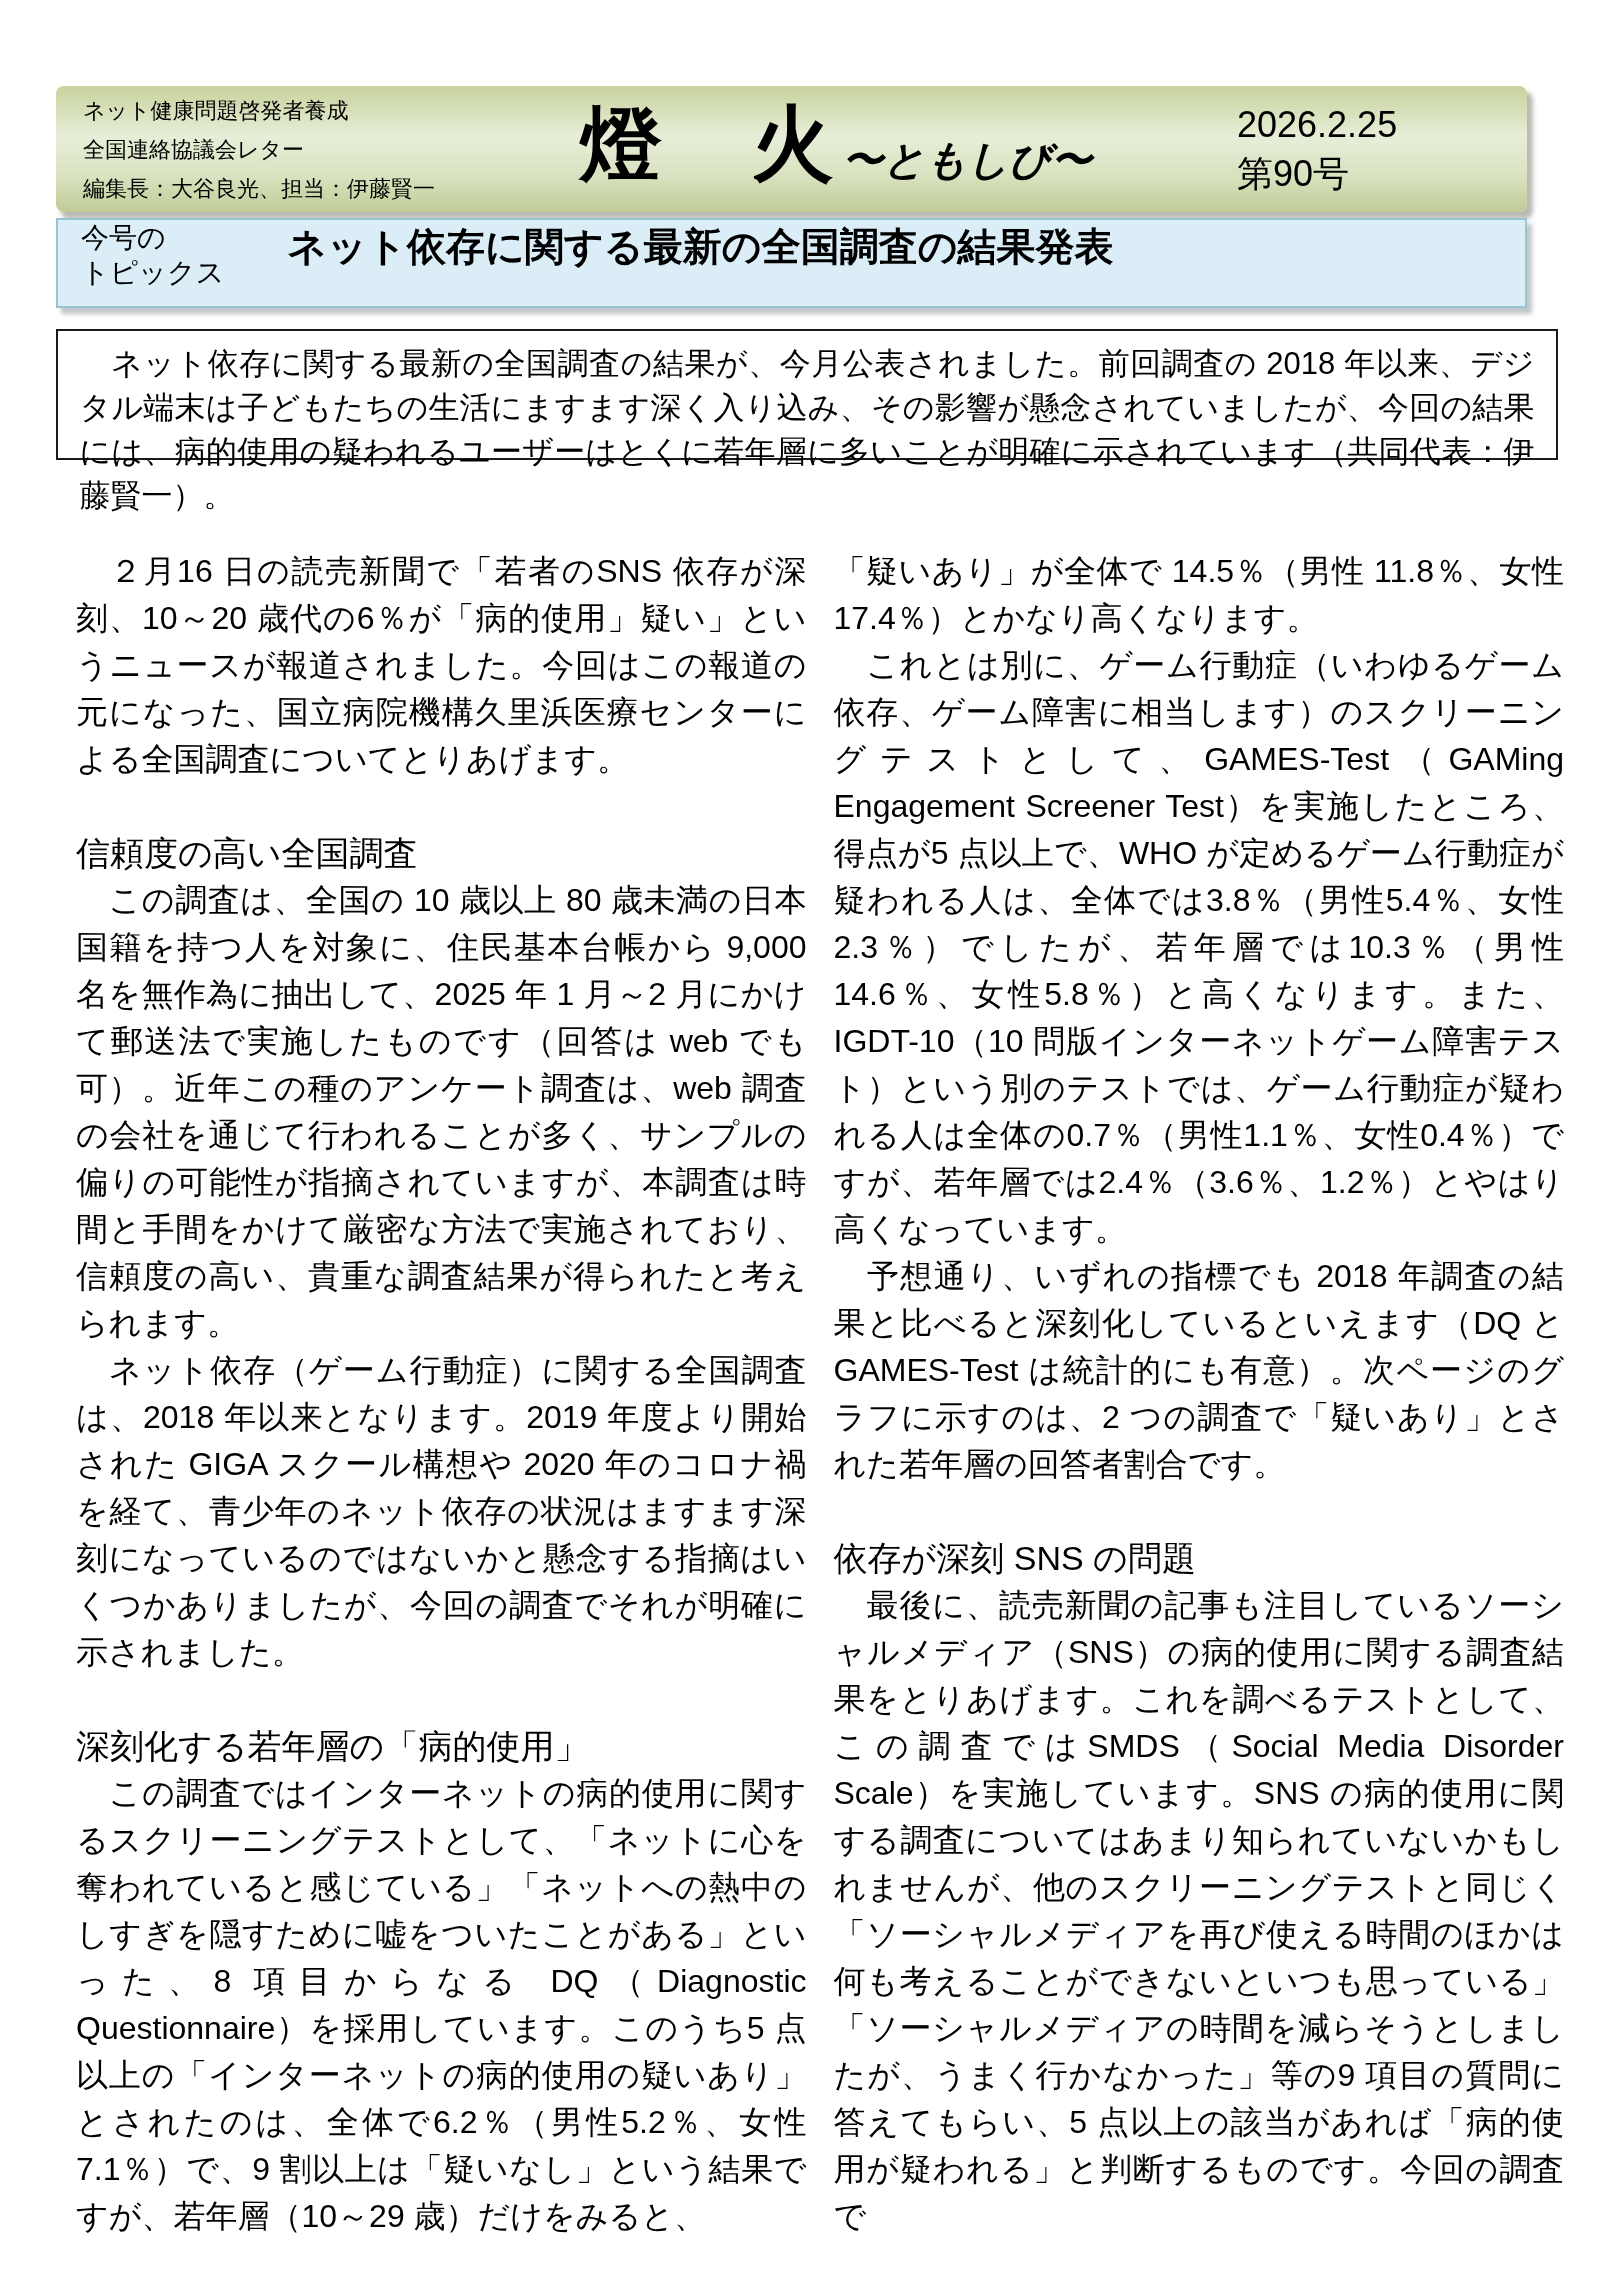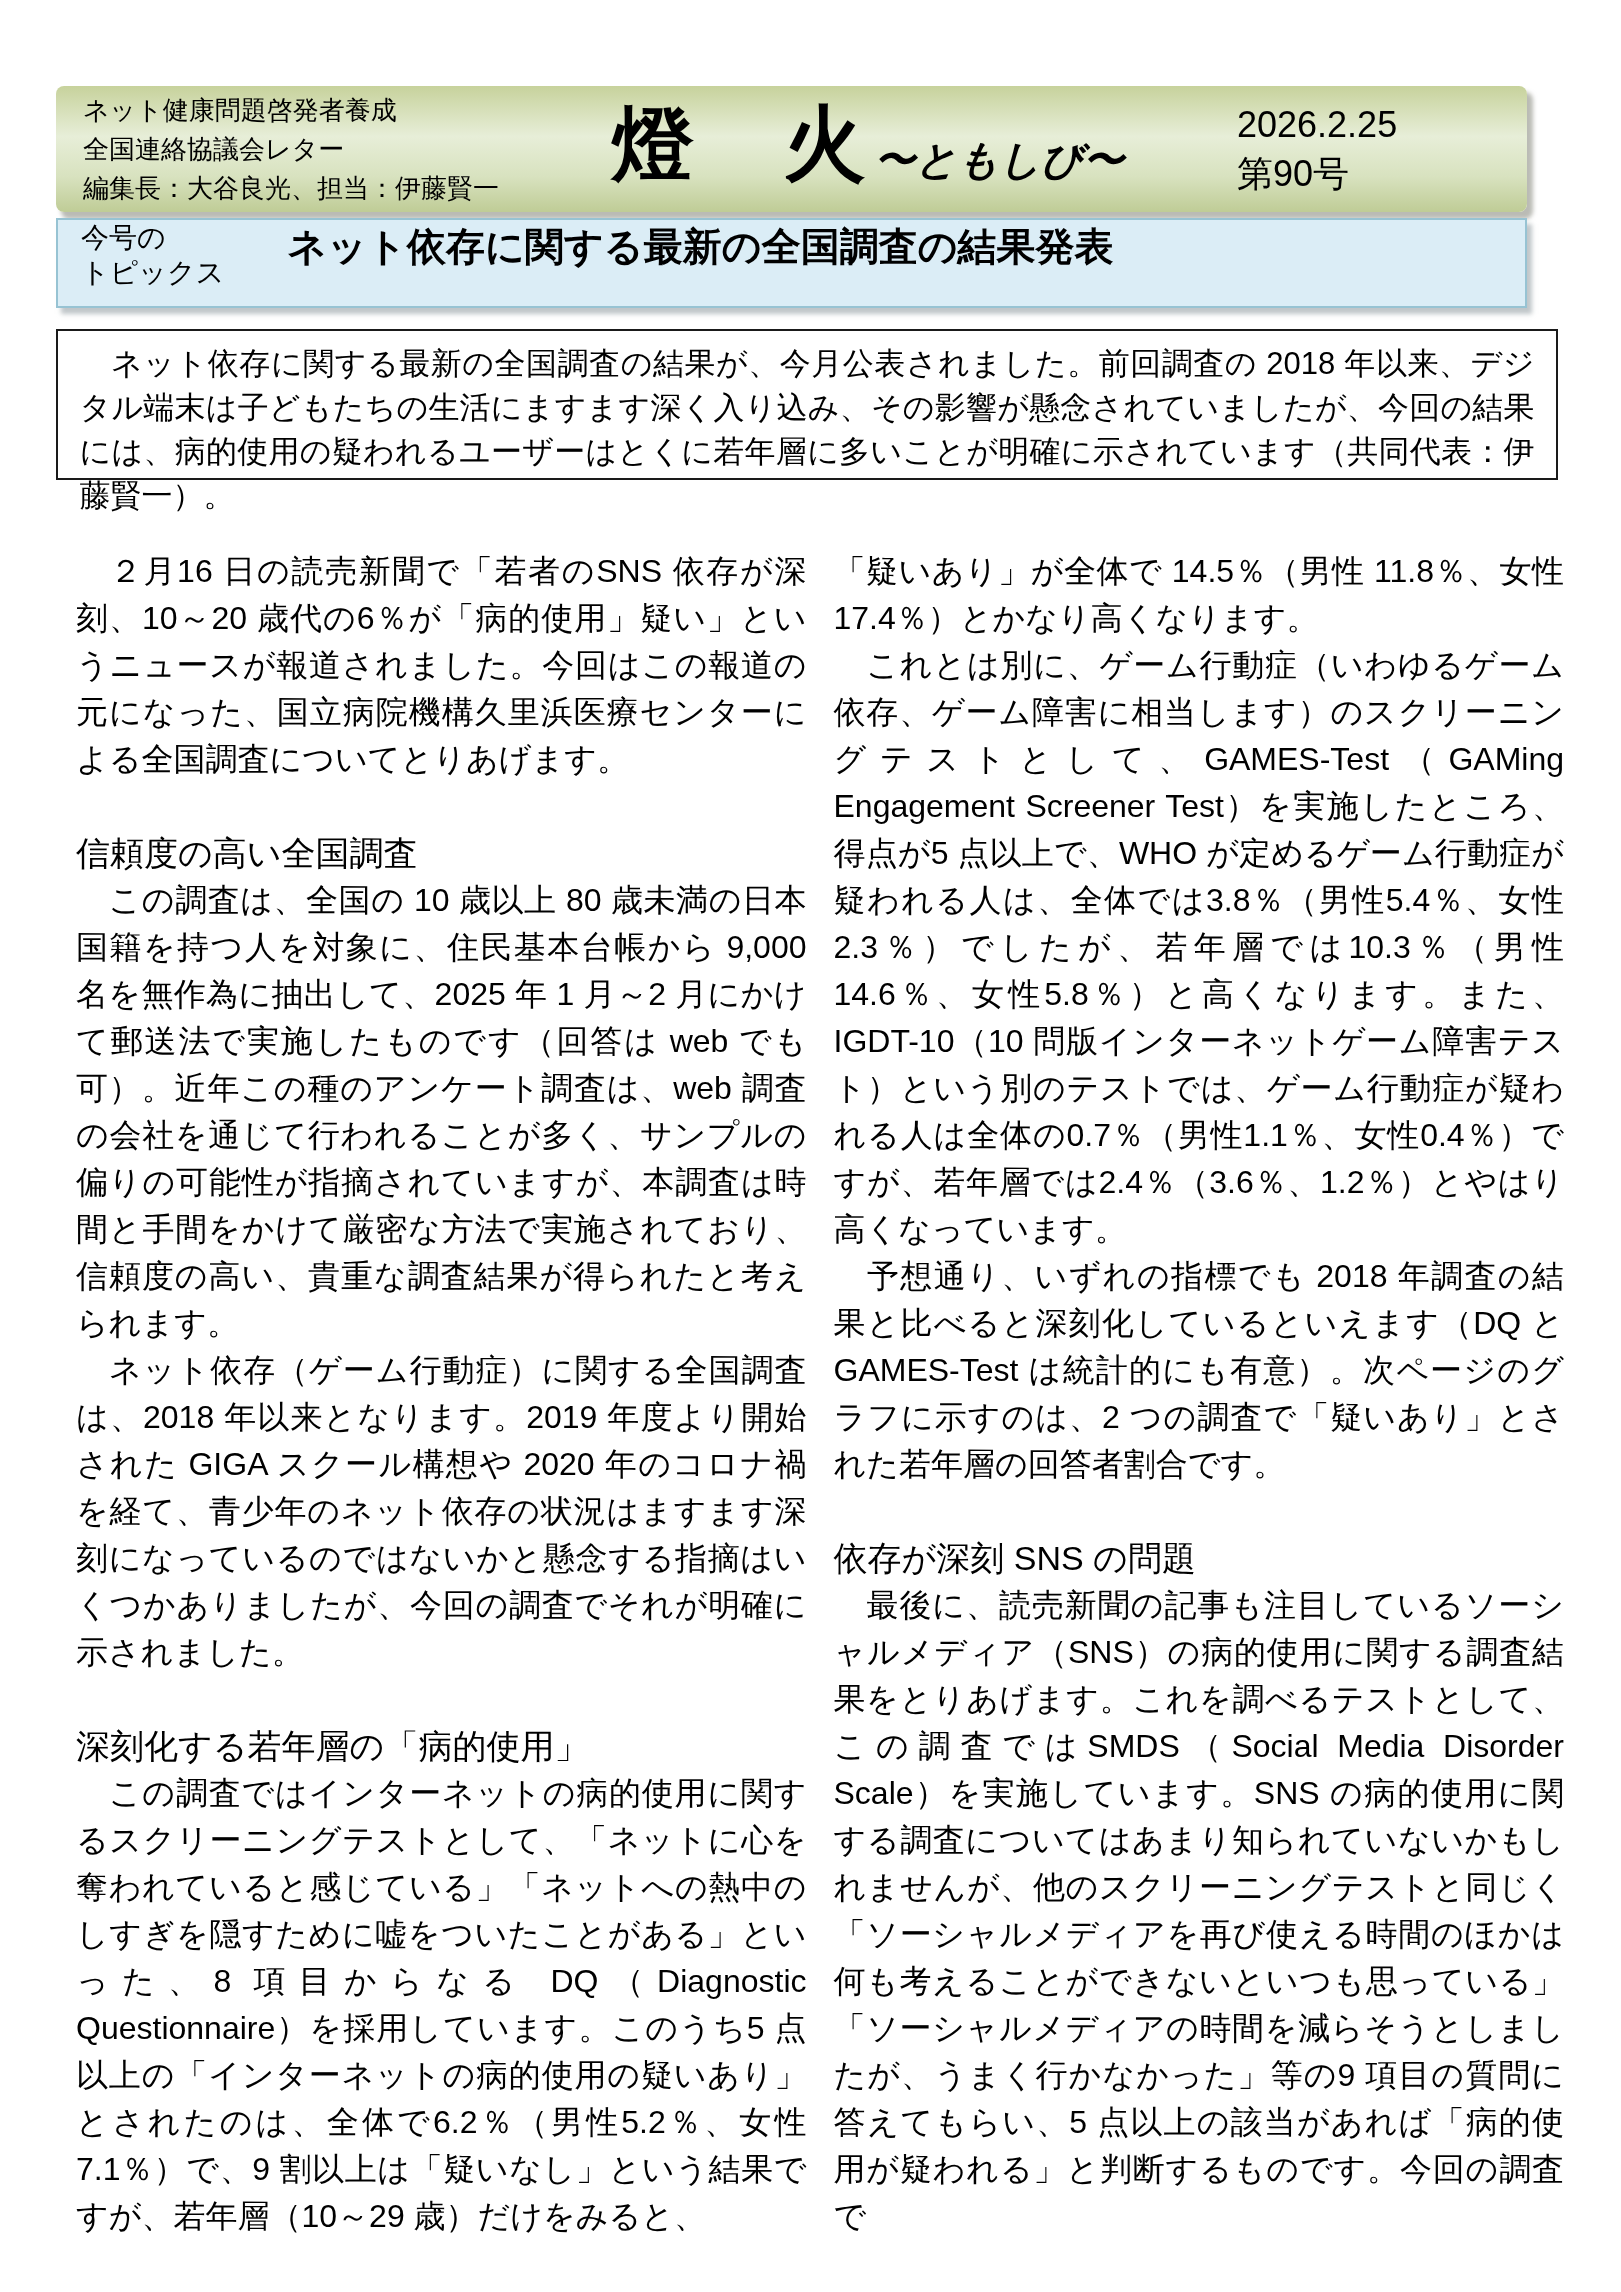--- a/index.html
+++ b/index.html
@@ -11,39 +11,39 @@
   .page{position:relative;width:1622px;height:2293px;overflow:hidden;background:#fff;}
 
   
   .masthead{
     position:absolute;left:56px;top:86px;width:1471px;height:126px;
     border-radius:8px;
     background:linear-gradient(180deg,#c7d29c 0%,#e7eed8 40%,#d8e2bf 72%,#bfcc96 100%);
     box-shadow:5.4px 6.3px 4.5px rgba(130,132,120,.55);
     display:flex;align-items:center;box-sizing:border-box;
   }
-  .org{padding-left:27px;font-size:26px;line-height:39px;white-space:nowrap;}
+  .org{padding-left:27px;font-size:22px;line-height:39px;white-space:nowrap;}
   .mast-title{flex:1;display:flex;justify-content:center;align-items:flex-end;padding-bottom:12.5px;text-align:center;}
   .t-main{font-family:"DejaVu Serif","Liberation Serif",serif;font-weight:bold;font-size:82px;line-height:82px;letter-spacing:3.6px;}
   .t-sub{font-family:"DejaVu Serif","Liberation Serif",serif;font-style:italic;font-weight:bold;font-size:41px;line-height:47px;margin-left:5.4px;}
   .issue-block{width:269px;font-size:36px;line-height:49px;padding-right:21px;white-space:nowrap;}
 
   
   .topic-bar{
     position:absolute;left:56px;top:218px;width:1471px;height:90px;
     background:#dbedf6;border:2.7px solid #97c3d3;box-sizing:border-box;
     box-shadow:5.4px 6.3px 4.5px rgba(150,160,165,.6);
     display:flex;
   }
   .topic-label{padding-left:23px;font-size:28px;line-height:35px;white-space:nowrap;}
   .topic-headline{font-size:39px;font-weight:bold;margin-left:63px;white-space:nowrap;}
 
   
   .lead-box{
-    position:absolute;left:56px;top:329px;width:1502px;height:151px;
+    position:absolute;left:56px;top:329px;width:1502px;height:131px;
     border:2.7px solid #1a1a1a;box-sizing:border-box;
     padding:10.7px 21.5px 0 21.5px;
   }
   .lead-box p{margin:0;font-size:31px;line-height:44px;text-align:justify;}
 
   
   .columns{
     position:absolute;left:76px;top:548px;width:1488px;
     display:flex;column-gap:27px;
   }

